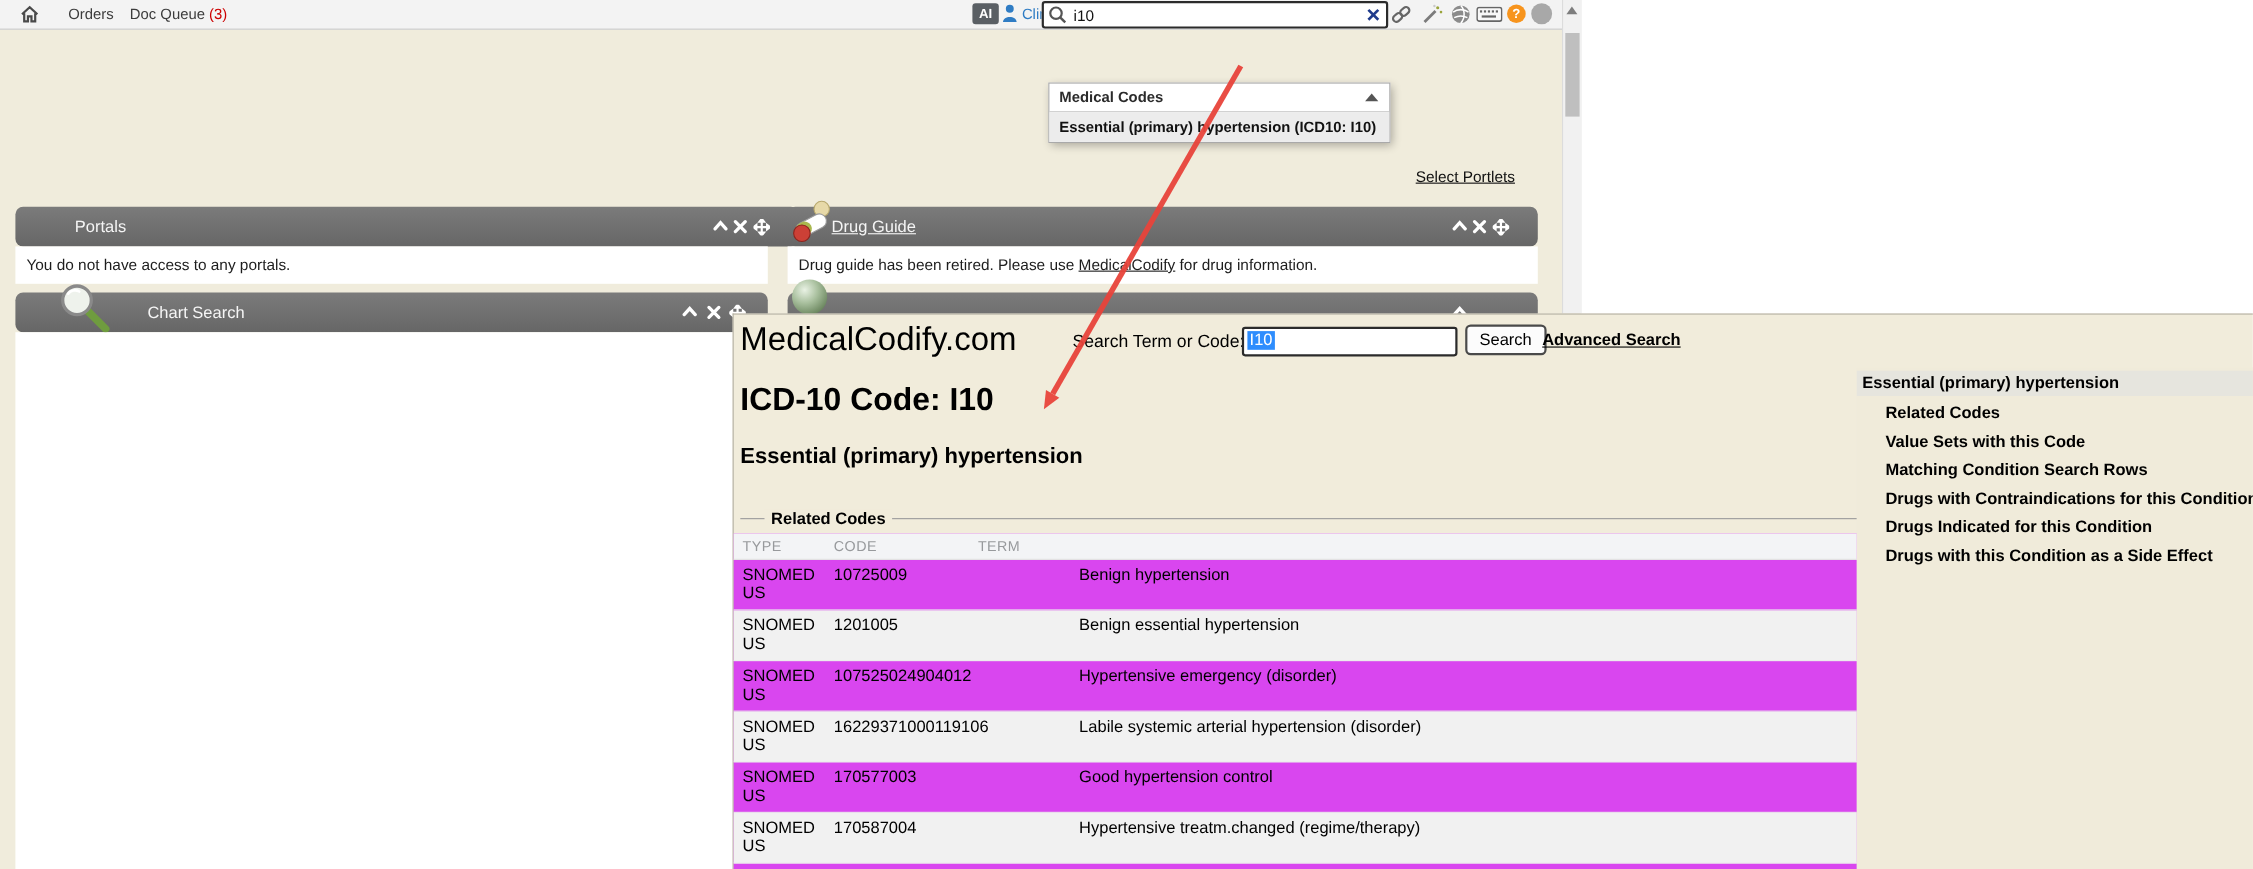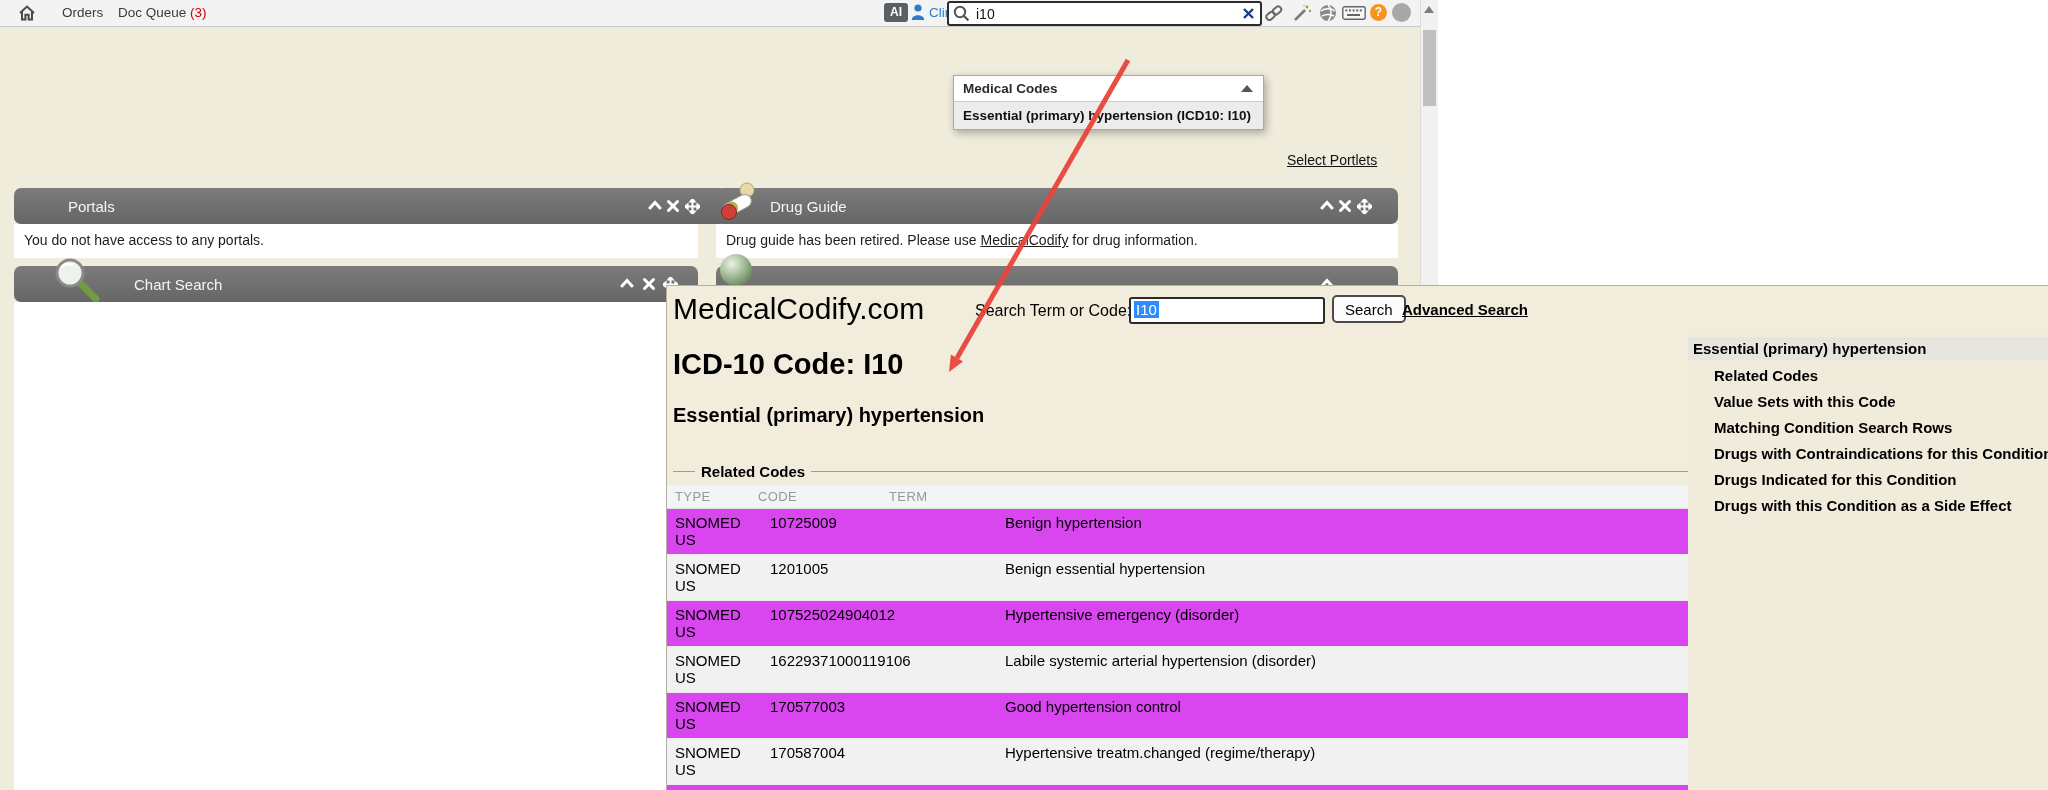--- a/index.html
+++ b/index.html
@@ -26,21 +26,21 @@
   #dd-header span{position:absolute;left:9px;top:5px;font-size:13.5px;font-weight:bold;color:#2b2b2b;}
   #dd-caret{position:absolute;right:10px;top:9px;width:0;height:0;border-left:6px solid transparent;border-right:6px solid transparent;border-bottom:7px solid #555;}
   .dd-item1{position:relative;background:#ececec;padding:6px 9px 6px 9px;font-size:13.5px;font-weight:bold;color:#111;cursor:pointer;}
   .dd-item2{position:relative;padding:6px 26px 9px 9px;font-size:13.5px;color:#333;line-height:21px;cursor:pointer;}
   
   #codify{left:666px;top:285px;width:1382px;height:505px;background:#f1ecdb;border-left:1px solid #b3b0a3;border-top:1px solid #b3b0a3;z-index:20;}
   #codify .abs{position:absolute;}
   #related-table{left:0;top:199px;width:1021px;height:306px;background:#d946ef;}
   #rt-head{position:relative;height:23px;background:#f3f4f6;border-bottom:1px solid #e2e2e2;}
   #rt-head span{position:absolute;top:4px;font-size:13px;color:#97999c;letter-spacing:.4px;}
-  .rt-row{display:flex;height:46px;box-sizing:border-box;border-bottom:1px solid #ececec;align-items:flex-start;font-size:15px;color:#000;gap:12px;}
+  .rt-row{display:flex;height:46px;box-sizing:border-box;border-bottom:1px solid #ececec;align-items:flex-start;font-size:15px;color:#000;}
   .rt-row.even{background:#f1f1f1;}
   .rt-type{width:72px;padding:5px 0 0 8px;line-height:17px;}
   .rt-code{width:120px;padding:5px 0 0 11px;}
   .rt-term{flex:1;padding:5px 8px 0 0;margin-left:103px;}
   #codify-sidebar{left:1021px;top:48px;width:361px;height:457px;background:#f0ebda;}
   #sb-strip{position:absolute;left:0;top:3px;width:361px;height:23px;background:#e6e5de;}
   .sb-item{position:absolute;left:26px;font-size:15px;font-weight:bold;color:#000;cursor:pointer;white-space:nowrap;}
   
   #arrow-layer{left:0;top:0;width:2048px;height:790px;z-index:60;pointer-events:none;}
   .link-underline{text-decoration:underline;cursor:pointer;}
@@ -148,21 +148,21 @@
 
   <div class="abs portlet-header" style="left:716px;top:188px;width:682px;z-index:3;">
     <svg class="abs" style="left:0px;top:-10px;" width="46" height="46" viewBox="0 0 46 46">
       <circle cx="31" cy="12" r="7" fill="#e7d9a8" stroke="#b9a96e" stroke-width="1"></circle>
       <g transform="rotate(-28 22 26)">
         <rect x="6" y="20" width="30" height="13" rx="6.5" fill="#fff" stroke="#9a9a9a" stroke-width="1"></rect>
         <rect x="6" y="20" width="15" height="13" rx="6.5" fill="#a9b84e"></rect>
       </g>
       <circle cx="13" cy="34" r="7.5" fill="#cc4036" stroke="#8e241d" stroke-width="1"></circle>
     </svg>
-    <span class="abs portlet-title" style="left:54px;">Drug Guide</span>
+    <span class="abs portlet-title" style="left:40px;text-decoration:underline;">Drug Guide</span>
     <svg class="abs hdr-ic" style="right:64px;" width="14" height="14" viewBox="0 0 14 14">
         <polyline points="2,9 7,3.5 12,9" fill="none" stroke="#fff" stroke-width="3" stroke-linecap="round"></polyline>
       </svg>
     <svg class="abs hdr-ic" style="right:46px;" width="14" height="14" viewBox="0 0 14 14">
         <line x1="2.5" y1="2.5" x2="11.5" y2="11.5" stroke="#fff" stroke-width="3" stroke-linecap="round"></line>
         <line x1="11.5" y1="2.5" x2="2.5" y2="11.5" stroke="#fff" stroke-width="3" stroke-linecap="round"></line>
       </svg>
     <svg class="abs hdr-ic" style="right:26px;" width="15" height="15" viewBox="0 0 15 15">
         <g stroke="#fff" stroke-width="2" fill="#fff">
           <line x1="7.5" y1="1" x2="7.5" y2="14"></line>

